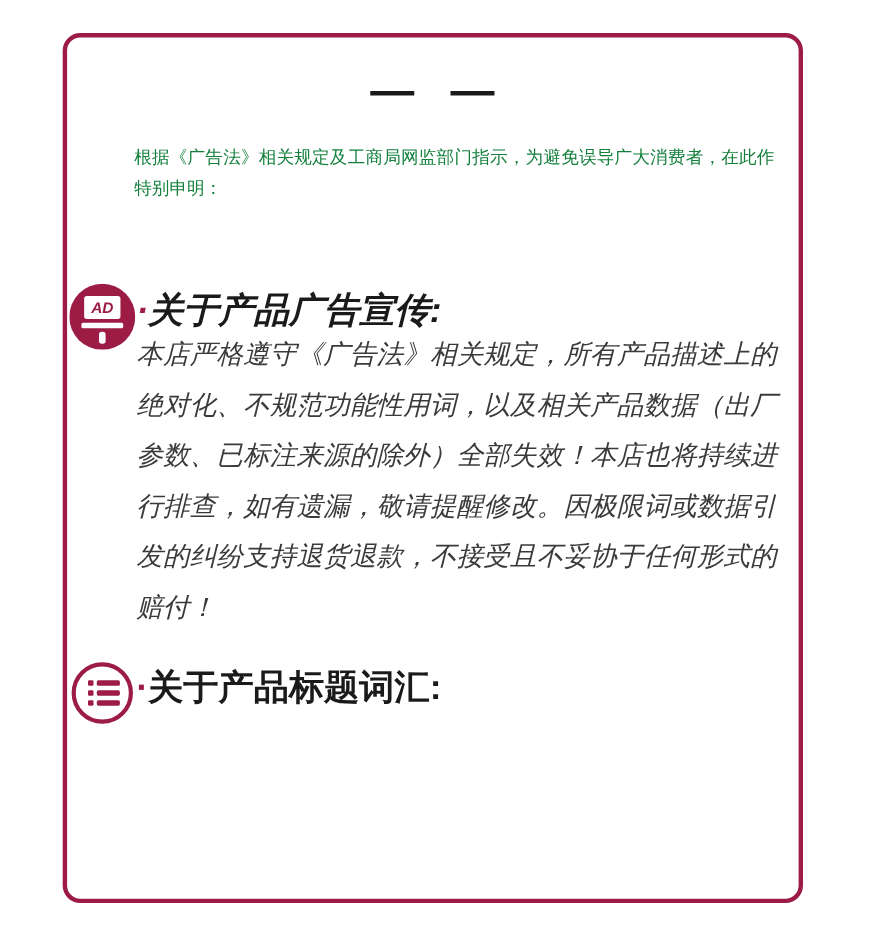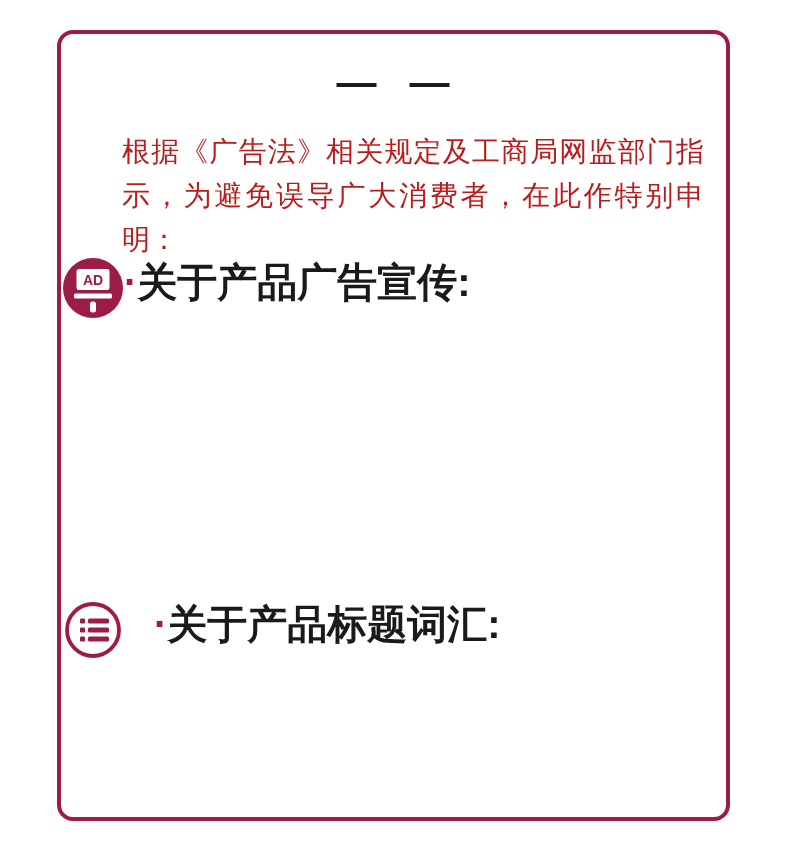--- a/index.html
+++ b/index.html
@@ -36,45 +36,45 @@
     font-weight: 700;
     color: #1A1A1A;
     letter-spacing: 1px;
   }
   .title .dash { font-weight: 700; }
   .intro {
     position: absolute;
     left: 61px;
     top: 96px;
     width: 582px;
-    font-size: 28px;
-    line-height: 44px;
-    color: #b91c1c;
+    font-size: 16px;
+    line-height: 28px;
+    color: #15803d;
     text-align: justify;
   }
   .section {
     position: absolute;
     left: 2px;
     display: flex;
     align-items: flex-start;
   }
-  .section-1 { top: 224px; }
-  .section-2 { top: 566px; gap: 30px; }
+  .section-1 { top: 224px; font-style: italic; }
+  .section-2 { top: 566px; }
   .section .icon-wrap {
     flex: 0 0 60px;
     width: 60px;
     height: 60px;
   }
   .section .text-col {
     width: 585px;
     margin-left: 1px;
   }
   .section-heading {
     margin-top: 2px;
-    font-size: 40px;
+    font-size: 32px;
     line-height: 44px;
     font-weight: 700;
     color: #1A1A1A;
     white-space: nowrap;
   }
   .section-heading .bullet {
     color: #9C1C46;
     font-weight: 700;
   }
   .section-body {
@@ -106,20 +106,21 @@
           <rect x="13.5" y="11" width="33" height="21" rx="2.5" fill="#ffffff"></rect>
           <text x="30" y="26.5" text-anchor="middle" font-family="Liberation Sans, sans-serif" font-size="14" font-weight="bold" fill="#9C1C46">AD</text>
           <rect x="11" y="35.5" width="38" height="5" rx="1.5" fill="#ffffff"></rect>
           <rect x="27" y="43.5" width="6" height="11" rx="2.5" fill="#ffffff"></rect>
         </svg>
       </div>
       <div class="text-col">
         <div class="section-heading">
           <span class="bullet">·</span><span>关于产品广告宣传:</span>
         </div>
+        <div class="section-body">本店严格遵守《广告法》相关规定，所有产品描述上的绝对化、不规范功能性用词，以及相关产品数据（出厂参数、已标注来源的除外）全部失效！本店也将持续进行排查，如有遗漏，敬请提醒修改。因极限词或数据引发的纠纷支持退货退款，不接受且不妥协于任何形式的赔付！</div>
       </div>
     </div>
 
     <div class="section section-2">
       <div class="icon-wrap">
         <svg width="60" height="60" viewBox="0 0 60 60" aria-hidden="true">
           <circle cx="30" cy="30" r="26" fill="none" stroke="#9C1C46" stroke-width="3.8"></circle>
           <rect x="17" y="18.5" width="5" height="5" rx="1.2" fill="#9C1C46"></rect>
           <rect x="25" y="18.5" width="21" height="5" rx="1.5" fill="#9C1C46"></rect>
           <rect x="17" y="27.5" width="5" height="5" rx="1.2" fill="#9C1C46"></rect>

